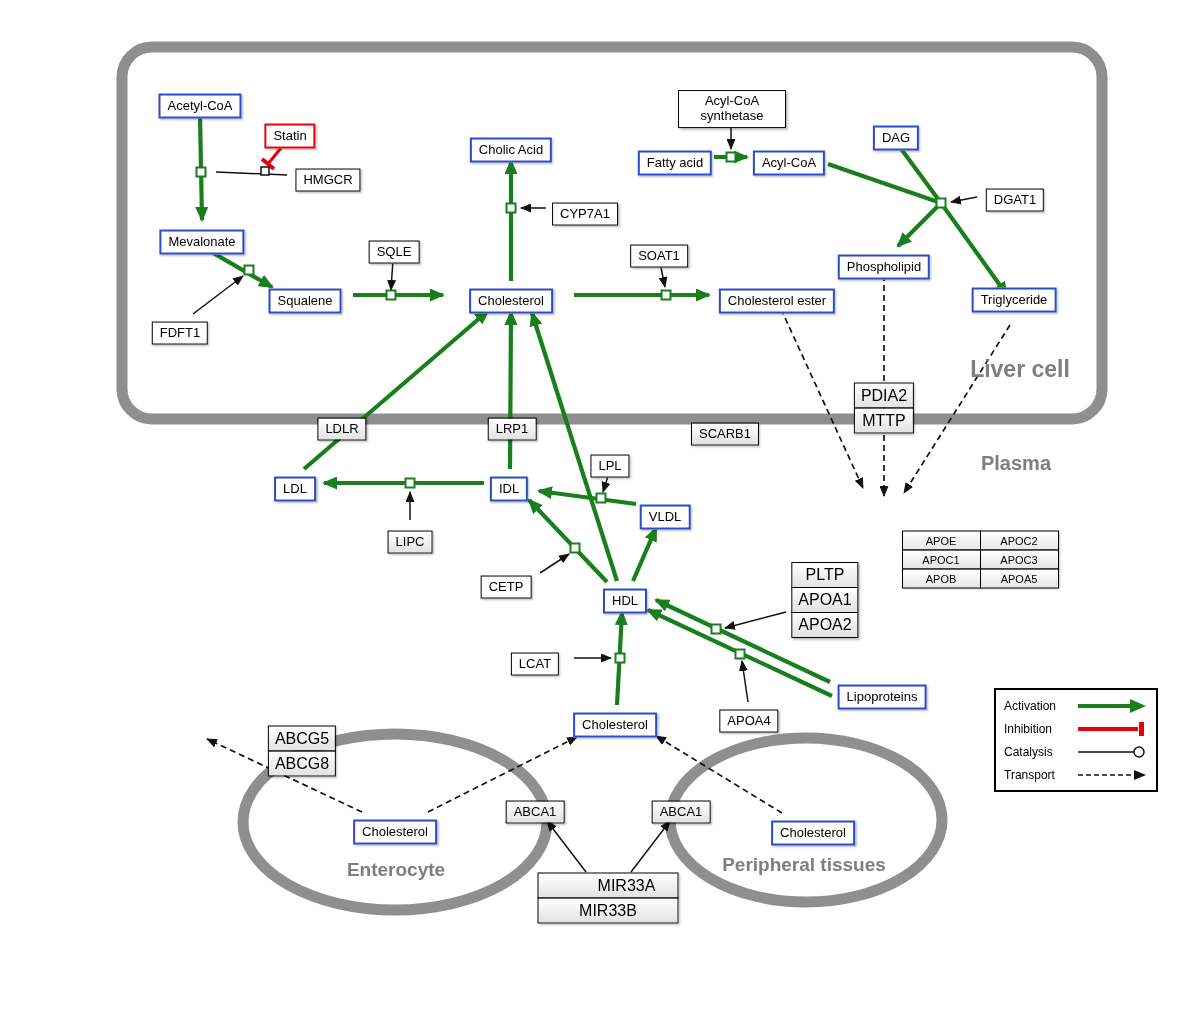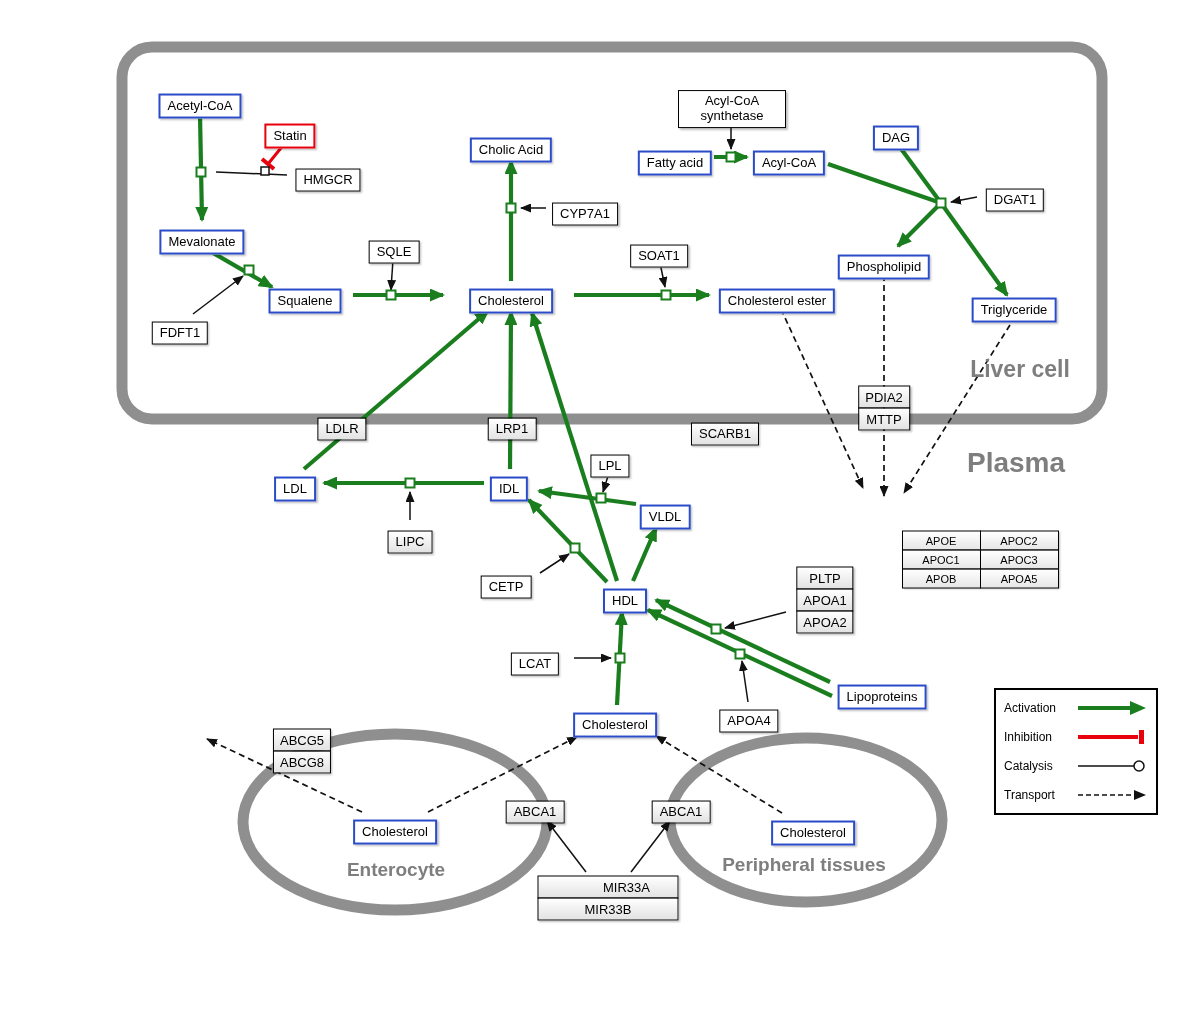--- a/index.html
+++ b/index.html
@@ -10,30 +10,30 @@
         font-size:13px;line-height:1.15;padding:3px 7px;white-space:nowrap;text-align:center;
         box-shadow:1.5px 1.5px 2px rgba(0,0,0,.25);z-index:3;margin-top:6px;}
   .met{border:2px solid #2a4cc8;}
   .statin{border:2px solid #e8000d;}
   .enz{border:1px solid #000;}
   .enzg{border:1px solid #000;background:linear-gradient(#ffffff,#e2e2e2);}
   .wrap2{white-space:normal;max-width:92px;}
   .stack{position:absolute;transform:translate(-50%,-50%);z-index:3;
          box-shadow:1.5px 1.5px 2px rgba(0,0,0,.25);}
   .stack .row{border:1px solid #000;background:linear-gradient(#ffffff,#e2e2e2);
-              color:#000;font-size:13px;padding:3px 6px;text-align:center;white-space:nowrap;
+              color:#000;font-size:16px;padding:3px 6px;text-align:center;white-space:nowrap;
               margin-top:-1px;}
   .stack .row:first-child{margin-top:0;}
   .apo{position:absolute;transform:translate(-50%,-50%);display:grid;
        grid-template-columns:78px 78px;z-index:3;box-shadow:1.5px 1.5px 2px rgba(0,0,0,.25);}
   .apo .cell{border:1px solid #000;background:linear-gradient(#ffffff,#e6e6e6);
              font-size:11px;color:#000;text-align:center;padding:3px 2px;margin:-0.5px;}
   .region-label{position:absolute;transform:translate(-50%,-50%);font-weight:bold;
                 color:#7e7e7e;z-index:2;white-space:nowrap;}
-  .legend{position:absolute;left:994px;top:688px;width:164px;height:127px;border:2px solid #000;
+  .legend{position:absolute;left:994px;top:688px;width:164px;height:104px;border:2px solid #000;
           background:#fff;z-index:4;display:flex;flex-direction:column;justify-content:space-around;
           padding:4px 8px;box-sizing:border-box;}
   .legend .lrow{display:flex;align-items:center;justify-content:space-between;}
   .legend .llabel{font-size:12px;color:#000;}
 </style>
 </head>
 <body>
 
 <div class="canvas">
 
@@ -119,34 +119,34 @@
       <rect x="570.5" y="543.5" width="9" height="9"></rect>
       <rect x="615.5" y="653.5" width="9" height="9"></rect>
       <rect x="711.5" y="624.5" width="9" height="9"></rect>
       <rect x="735.5" y="649.5" width="9" height="9"></rect>
     </g>
 
     <rect x="261" y="167" width="8" height="8" fill="#fff" stroke="#111" stroke-width="1.5"></rect>
   </svg>
 
   <div class="region-label" style="left:1020px;top:369px;font-size:23px;">Liver cell</div>
-  <div class="region-label" style="left:1016px;top:463px;font-size:28px;">Plasma</div>
+  <div class="region-label" style="left:1016px;top:463px;font-size:20px;">Plasma</div>
   <div class="region-label" style="left:396px;top:870px;font-size:19px;">Enterocyte</div>
   <div class="region-label" style="left:804px;top:865px;font-size:19px;">Peripheral tissues</div>
 
   <div class="node met" style="left:200px;top:100px;">Acetyl-CoA</div>
   <div class="node met" style="left:202px;top:236px;">Mevalonate</div>
   <div class="node met" style="left:305px;top:295px;">Squalene</div>
   <div class="node met" style="left:511px;top:295px;">Cholesterol</div>
   <div class="node met" style="left:511px;top:144px;">Cholic Acid</div>
   <div class="node met" style="left:675px;top:157px;">Fatty acid</div>
   <div class="node met" style="left:789px;top:157px;">Acyl-CoA</div>
   <div class="node met" style="left:896px;top:132px;">DAG</div>
   <div class="node met" style="left:884px;top:261px;">Phospholipid</div>
-  <div class="node met" style="left:1014px;top:304px;text-align:right;">Triglyceride</div>
+  <div class="node met" style="left:1014px;top:294px;text-align:right;">Triglyceride</div>
   <div class="node met" style="left:777px;top:295px;">Cholesterol ester</div>
   <div class="node met" style="left:295px;top:483px;">LDL</div>
   <div class="node met" style="left:509px;top:483px;">IDL</div>
   <div class="node met" style="left:665px;top:511px;">VLDL</div>
   <div class="node met" style="left:625px;top:595px;">HDL</div>
   <div class="node met" style="left:615px;top:719px;">Cholesterol</div>
   <div class="node met" style="left:882px;top:691px;">Lipoproteins</div>
   <div class="node met" style="left:395px;top:826px;">Cholesterol</div>
   <div class="node met" style="left:813px;top:827px;">Cholesterol</div>
 

